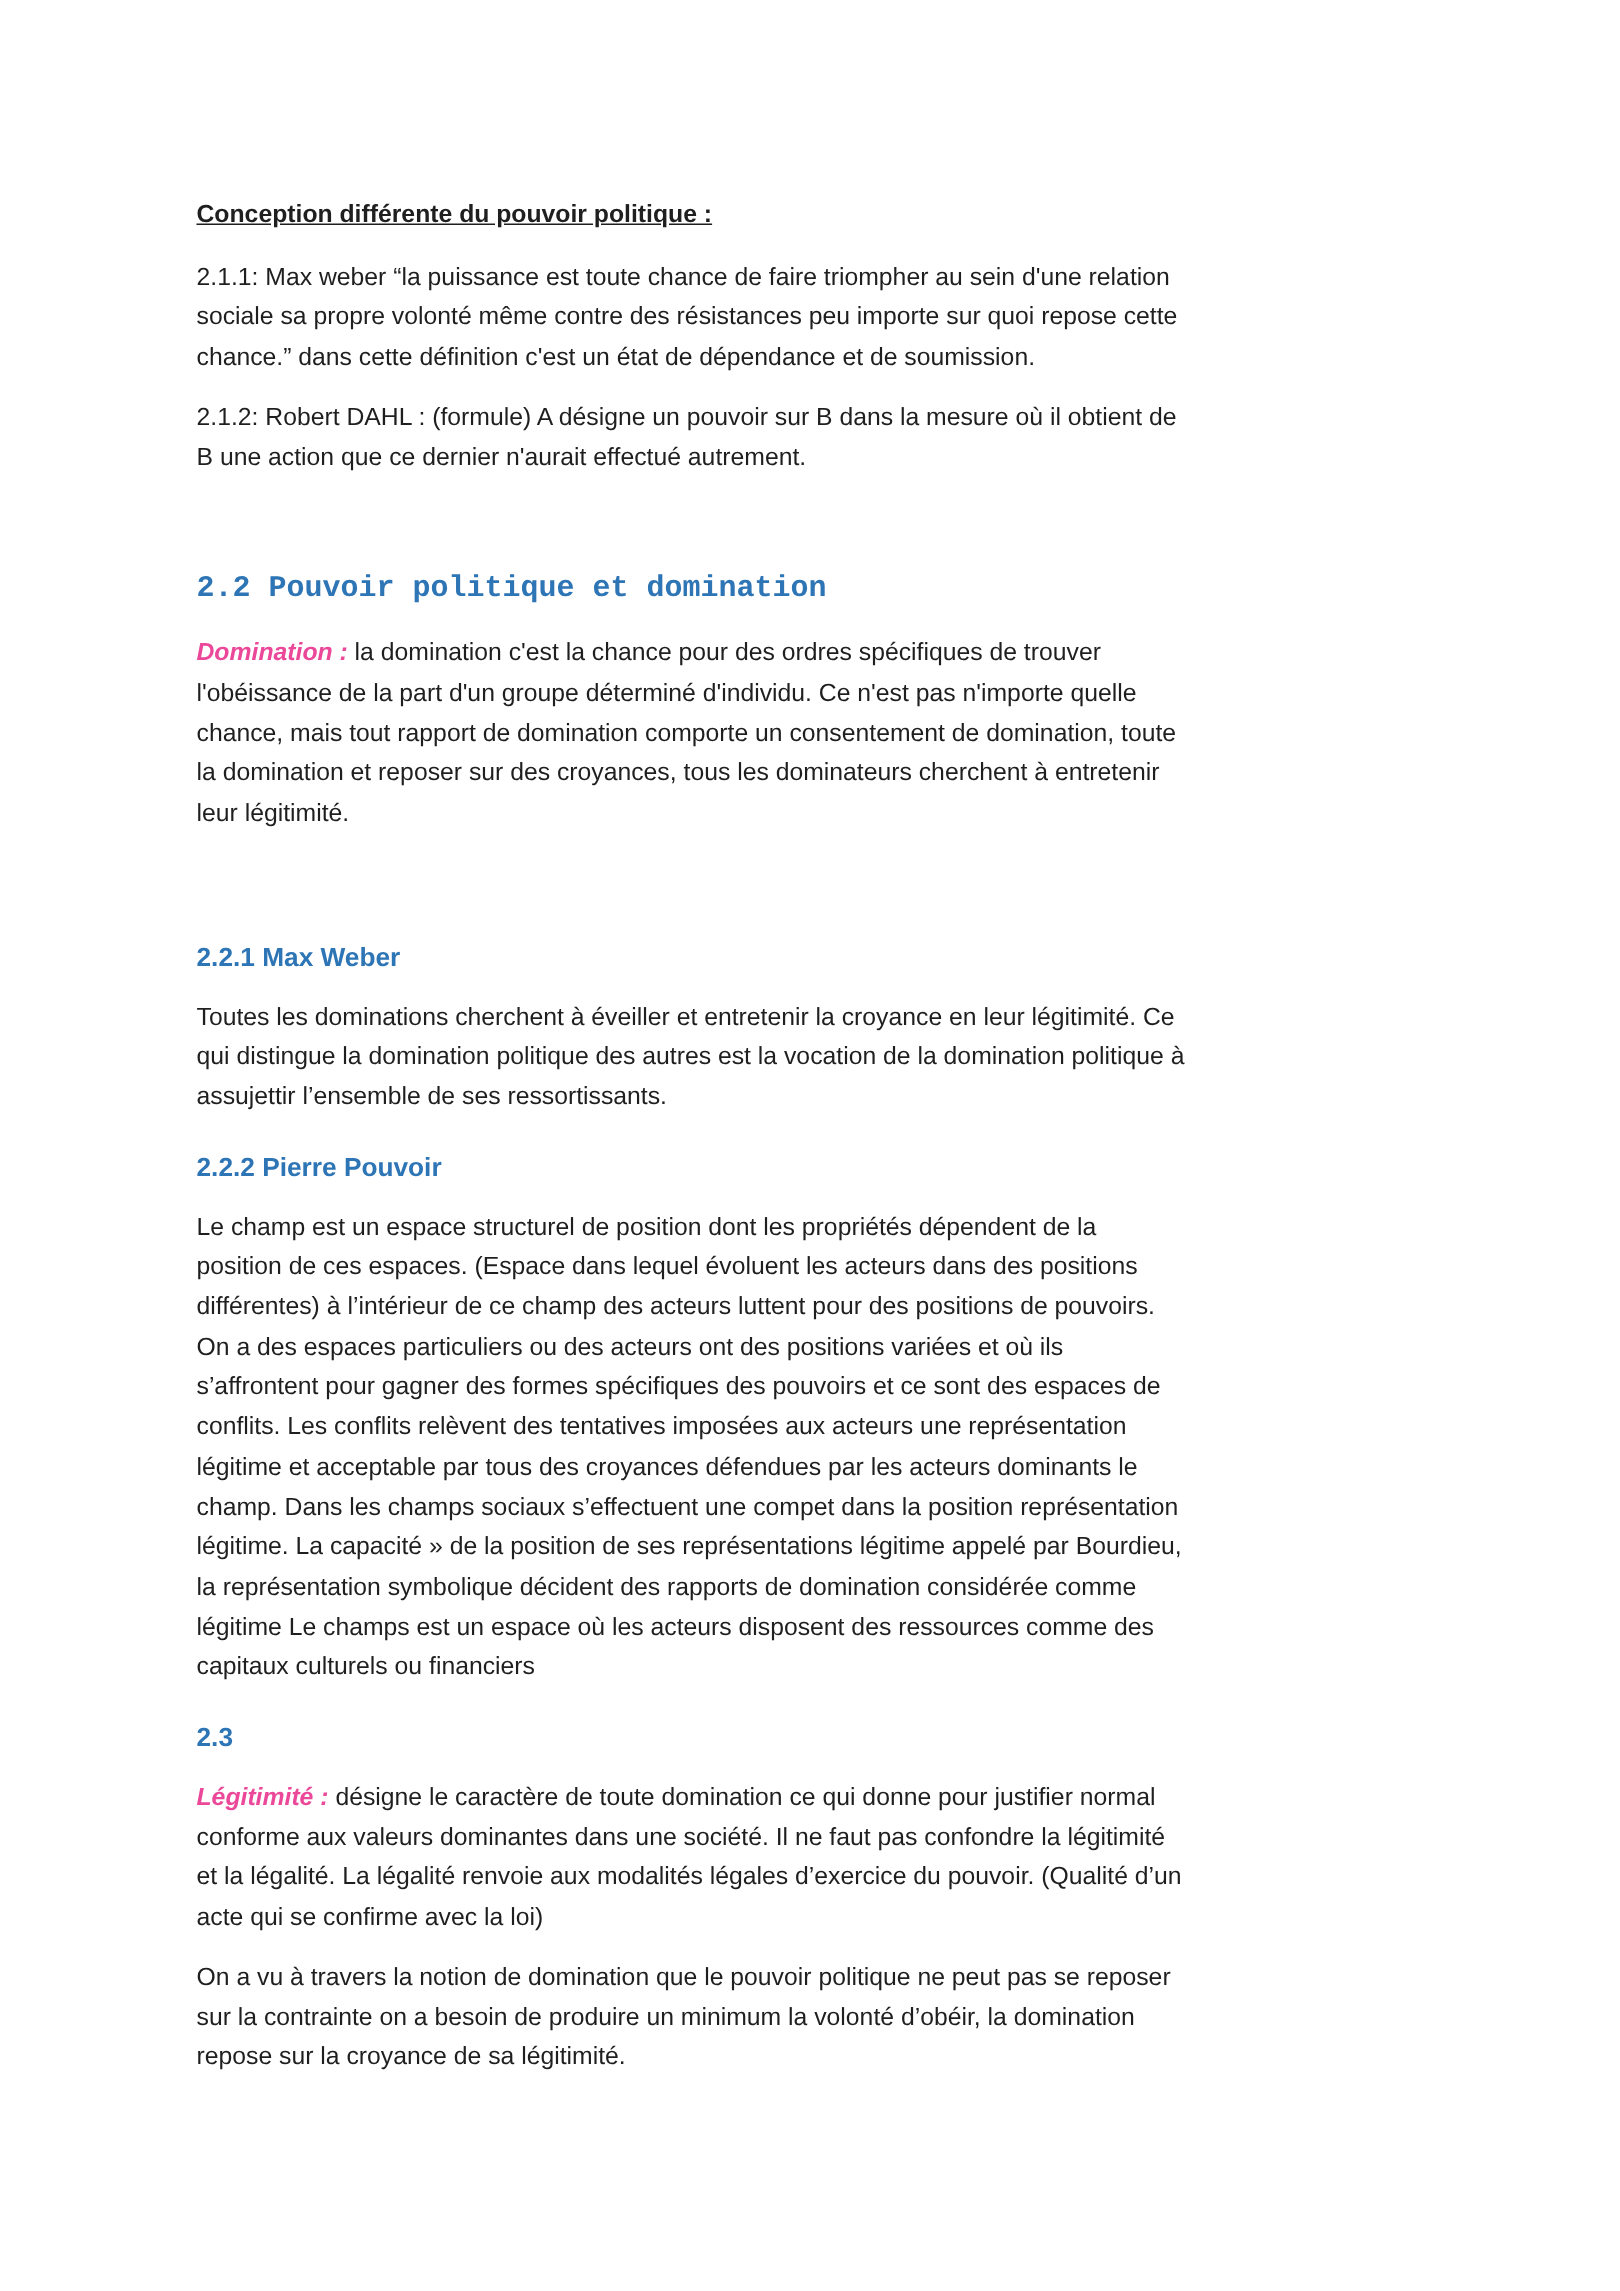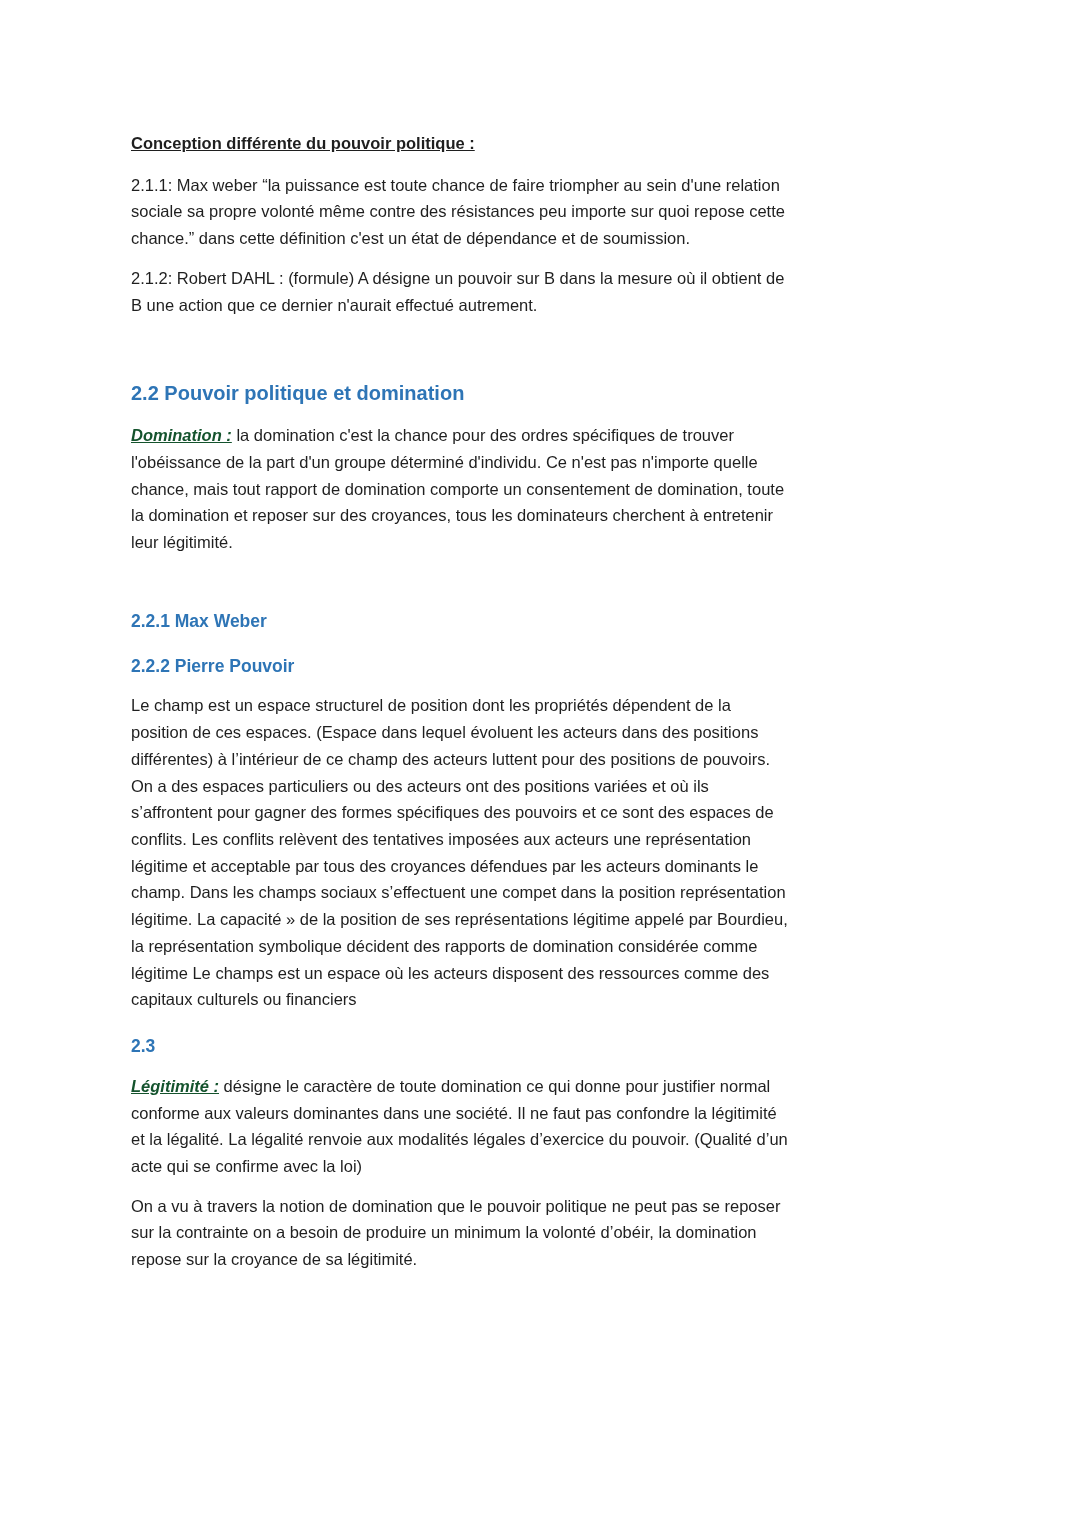--- a/index.html
+++ b/index.html
@@ -35,47 +35,47 @@
     line-height: 1.3;
     margin: 26px 0 16px 0;
   }
   .h3 {
     color: #2e75b6;
     font-weight: bold;
     font-size: 17.5px;
     line-height: 1.3;
     margin: 22px 0 15px 0;
   }
-  .gap-top-lg { margin-top: 62px; }
-  .gap-top-md { margin-top: 54px; }
+  .gap-top-lg { margin-top: 62px; font-family: Liberation Mono, monospace; }
+  .gap-top-md { margin-top: 71px; }
   .term {
-    color: #14532d;
+    color: #ec4899;
     font-weight: bold;
     font-style: italic;
-    text-decoration: underline;
   }
 </style>
 </head>
 <body>
 
 <div class="page">
 
   <h4 class="h-underline">Conception différente du pouvoir politique :</h4>
 
   <p>2.1.1: Max weber “la puissance est toute chance de faire triompher au sein d'une relation sociale sa propre volonté même contre des résistances peu importe sur quoi repose cette chance.” dans cette définition c'est un état de dépendance et de soumission.</p>
 
   <p>2.1.2: Robert DAHL : (formule) A désigne un pouvoir sur B dans la mesure où il obtient de B une action que ce dernier n'aurait effectué autrement.</p>
 
   <h2 class="h2 gap-top-lg">2.2 Pouvoir politique et domination</h2>
 
 
   <p><span class="term">Domination :</span><span> la domination c'est la chance pour des ordres spécifiques de trouver l'obéissance de la part d'un groupe déterminé d'individu. Ce n'est pas n'importe quelle chance, mais tout rapport de domination comporte un consentement de domination, toute la domination et reposer sur des croyances, tous les dominateurs cherchent à entretenir leur légitimité.</span></p>
 
   <h3 class="h3 gap-top-md">2.2.1 Max Weber</h3>
 
+  <p>Toutes les dominations cherchent à éveiller et entretenir la croyance en leur légitimité. Ce qui distingue la domination politique des autres est la vocation de la domination politique à assujettir l’ensemble de ses ressortissants.</p>
 
   <h3 class="h3">2.2.2 Pierre Pouvoir</h3>
 
   <p>Le champ est un espace structurel de position dont les propriétés dépendent de la position de ces espaces. (Espace dans lequel évoluent les acteurs dans des positions différentes) à l’intérieur de ce champ des acteurs luttent pour des positions de pouvoirs. On a des espaces particuliers ou des acteurs ont des positions variées et où ils s’affrontent pour gagner des formes spécifiques des pouvoirs et ce sont des espaces de conflits. Les conflits relèvent des tentatives imposées aux acteurs une représentation légitime et acceptable par tous des croyances défendues par les acteurs dominants le champ. Dans les champs sociaux s’effectuent une compet dans la position représentation légitime. La capacité » de la position de ses représentations légitime appelé par Bourdieu, la représentation symbolique décident des rapports de domination considérée comme légitime Le champs est un espace où les acteurs disposent des ressources comme des capitaux culturels ou financiers</p>
 
   <h3 class="h3">2.3</h3>
 
   <p><span class="term">Légitimité :</span><span> désigne le caractère de toute domination ce qui donne pour justifier normal conforme aux valeurs dominantes dans une société. Il ne faut pas confondre la légitimité et la légalité. La légalité renvoie aux modalités légales d’exercice du pouvoir. (Qualité d’un acte qui se confirme avec la loi)</span></p>
 
   <p>On a vu à travers la notion de domination que le pouvoir politique ne peut pas se reposer sur la contrainte on a besoin de produire un minimum la volonté d’obéir, la domination repose sur la croyance de sa légitimité.</p>

